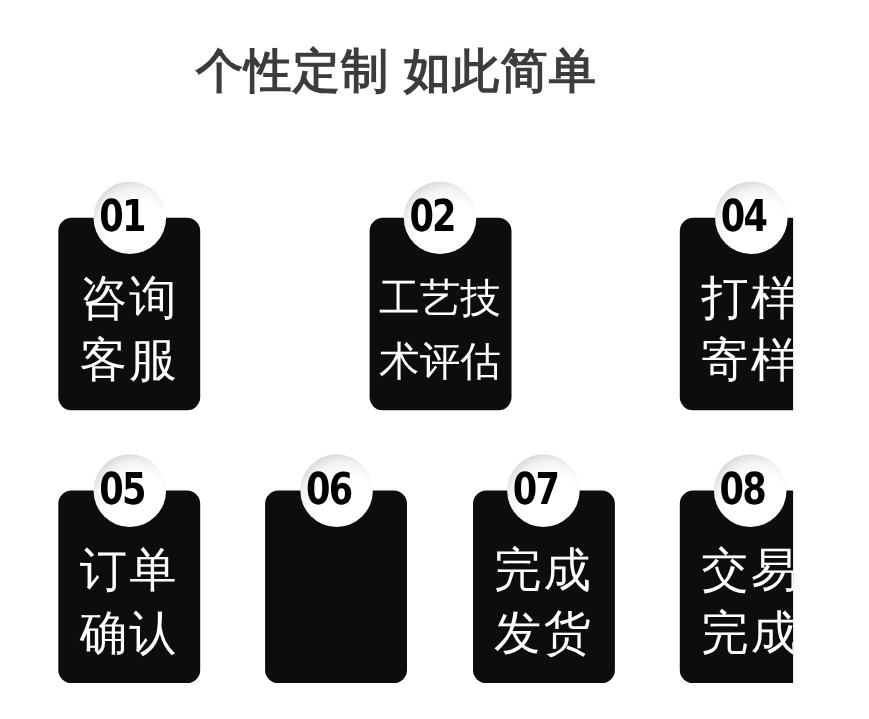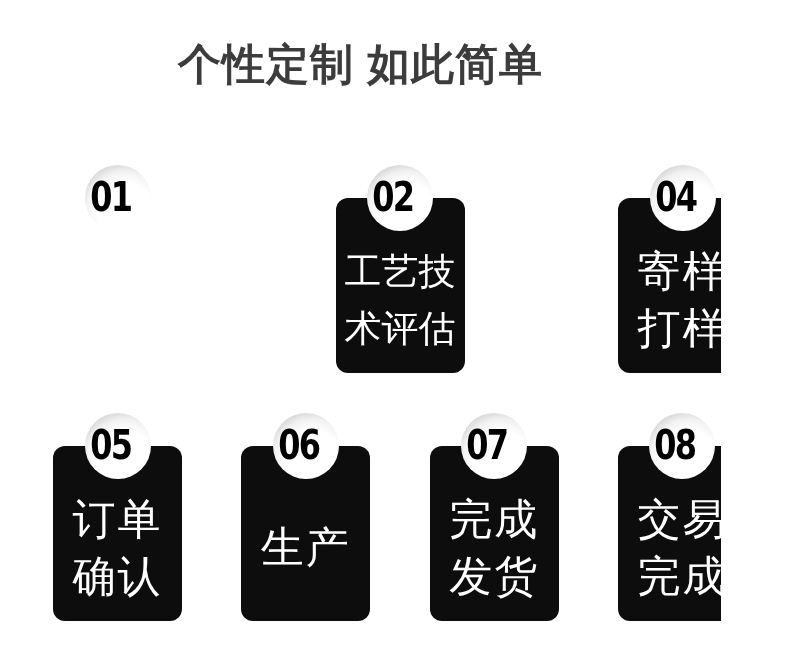--- a/index.html
+++ b/index.html
@@ -97,40 +97,44 @@
 <div class="page">
   <div class="title">个性定制 如此简单</div>
 
   <div class="grid">
     <div class="row">
 
       <div class="cell">
         <div class="badge">
           <span class="num">01</span>
         </div>
+        <div class="card">
+          <div class="line">咨询</div>
+          <div class="line">客服</div>
+        </div>
       </div>
 
       <div class="cell small">
         <div class="badge">
           <span class="num">02</span>
         </div>
         <div class="card">
           <div class="line">工艺技</div>
           <div class="line">术评估</div>
         </div>
       </div>
 
 
       <div class="cell">
         <div class="badge">
           <span class="num">04</span>
         </div>
         <div class="card">
+          <div class="line">打样</div>
           <div class="line">寄样</div>
-          <div class="line">打样</div>
         </div>
       </div>
 
     </div>
 
     <div class="row">
 
       <div class="cell">
         <div class="badge">
           <span class="num">05</span>
@@ -139,21 +143,20 @@
           <div class="line">订单</div>
           <div class="line">确认</div>
         </div>
       </div>
 
       <div class="cell">
         <div class="badge">
           <span class="num">06</span>
         </div>
         <div class="card">
-          <div class="line">生产</div>
         </div>
       </div>
 
       <div class="cell">
         <div class="badge">
           <span class="num">07</span>
         </div>
         <div class="card">
           <div class="line">完成</div>
           <div class="line">发货</div>

